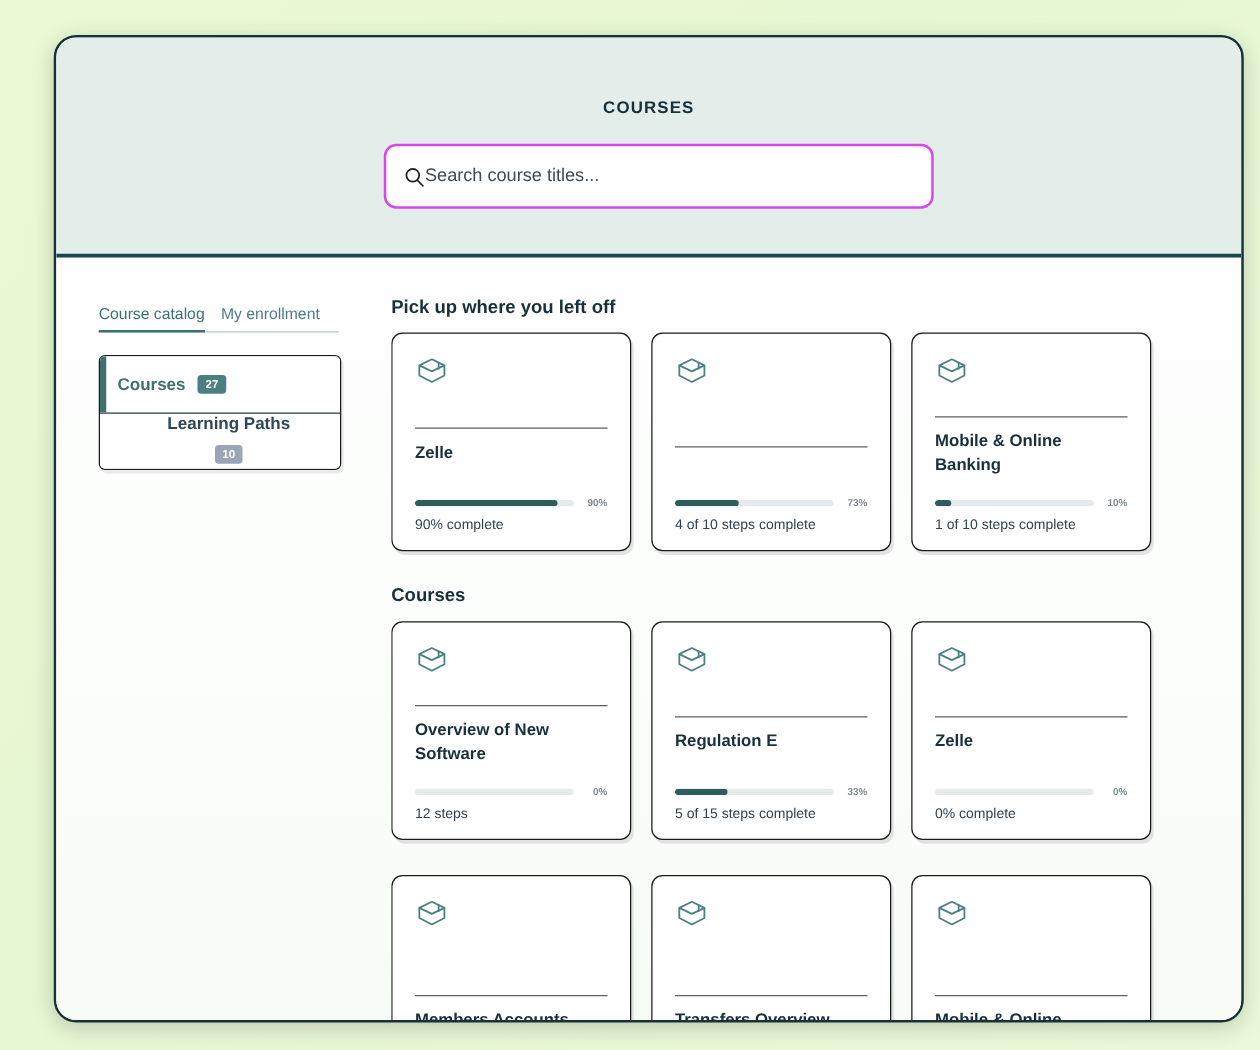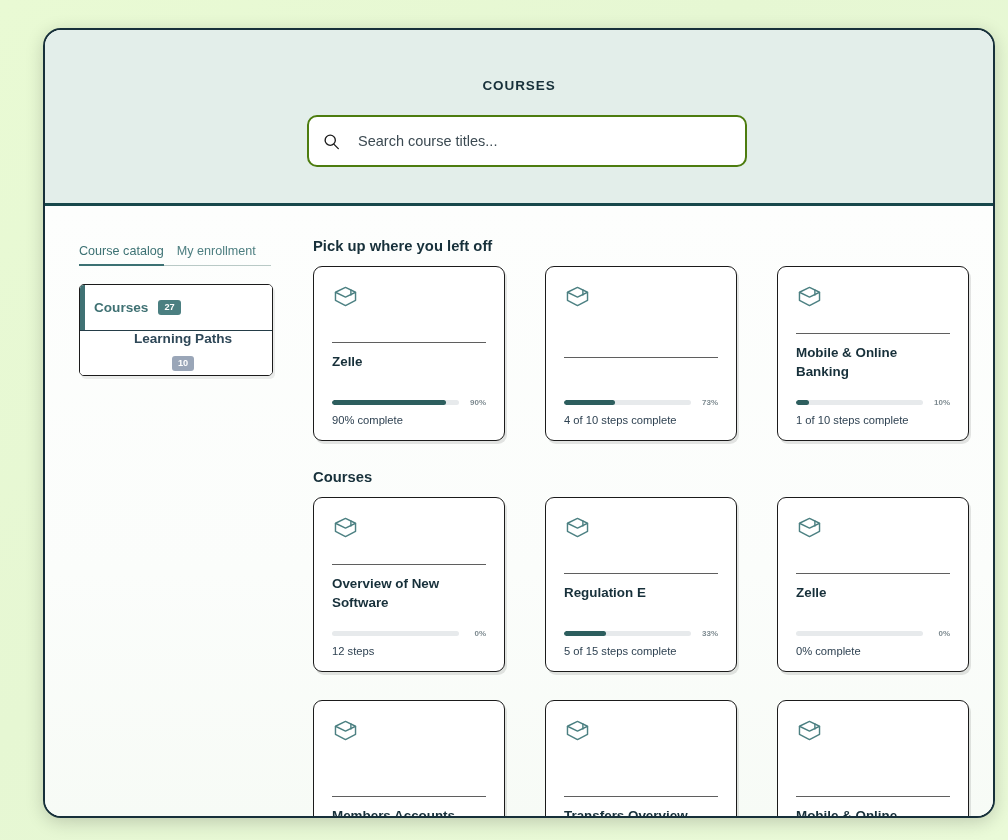--- a/index.html
+++ b/index.html
@@ -47,26 +47,26 @@
     padding-top: 48px;
   }
 
   #search-wrap {
     position: absolute;
     left: 262px;
     top: 85px;
     width: 440px;
     height: 52px;
     background: #ffffff;
-    border: 2px solid #4d7c0f;
+    border: 2px solid #d946ef;
     border-radius: 10px;
     display: flex;
     align-items: center;
     padding: 0 14px;
-    gap: 18px;
+    gap: 0;
   }
 
   #search-wrap svg { flex: 0 0 auto; display: block; }
 
   #search-input {
     flex: 1 1 auto;
     border: none;
     outline: none;
     font-family: "Liberation Sans", sans-serif;
     font-size: 14.5px;
@@ -178,21 +178,21 @@
   .section-title {
     font-size: 14.8px;
     font-weight: bold;
     color: #17303a;
     margin-bottom: 12px;
   }
 
   .card-grid {
     display: grid;
     grid-template-columns: repeat(3, 192px);
-    gap: 40px;
+    gap: 16px;
     margin-bottom: 28px;
   }
 
   .course-card {
     width: 192px;
     height: 175px;
     background: #ffffff;
     border: 1.6px solid #1b1b1b;
     border-radius: 9px;
     box-shadow: 2px 3px 0 rgba(0,0,0,0.10);

